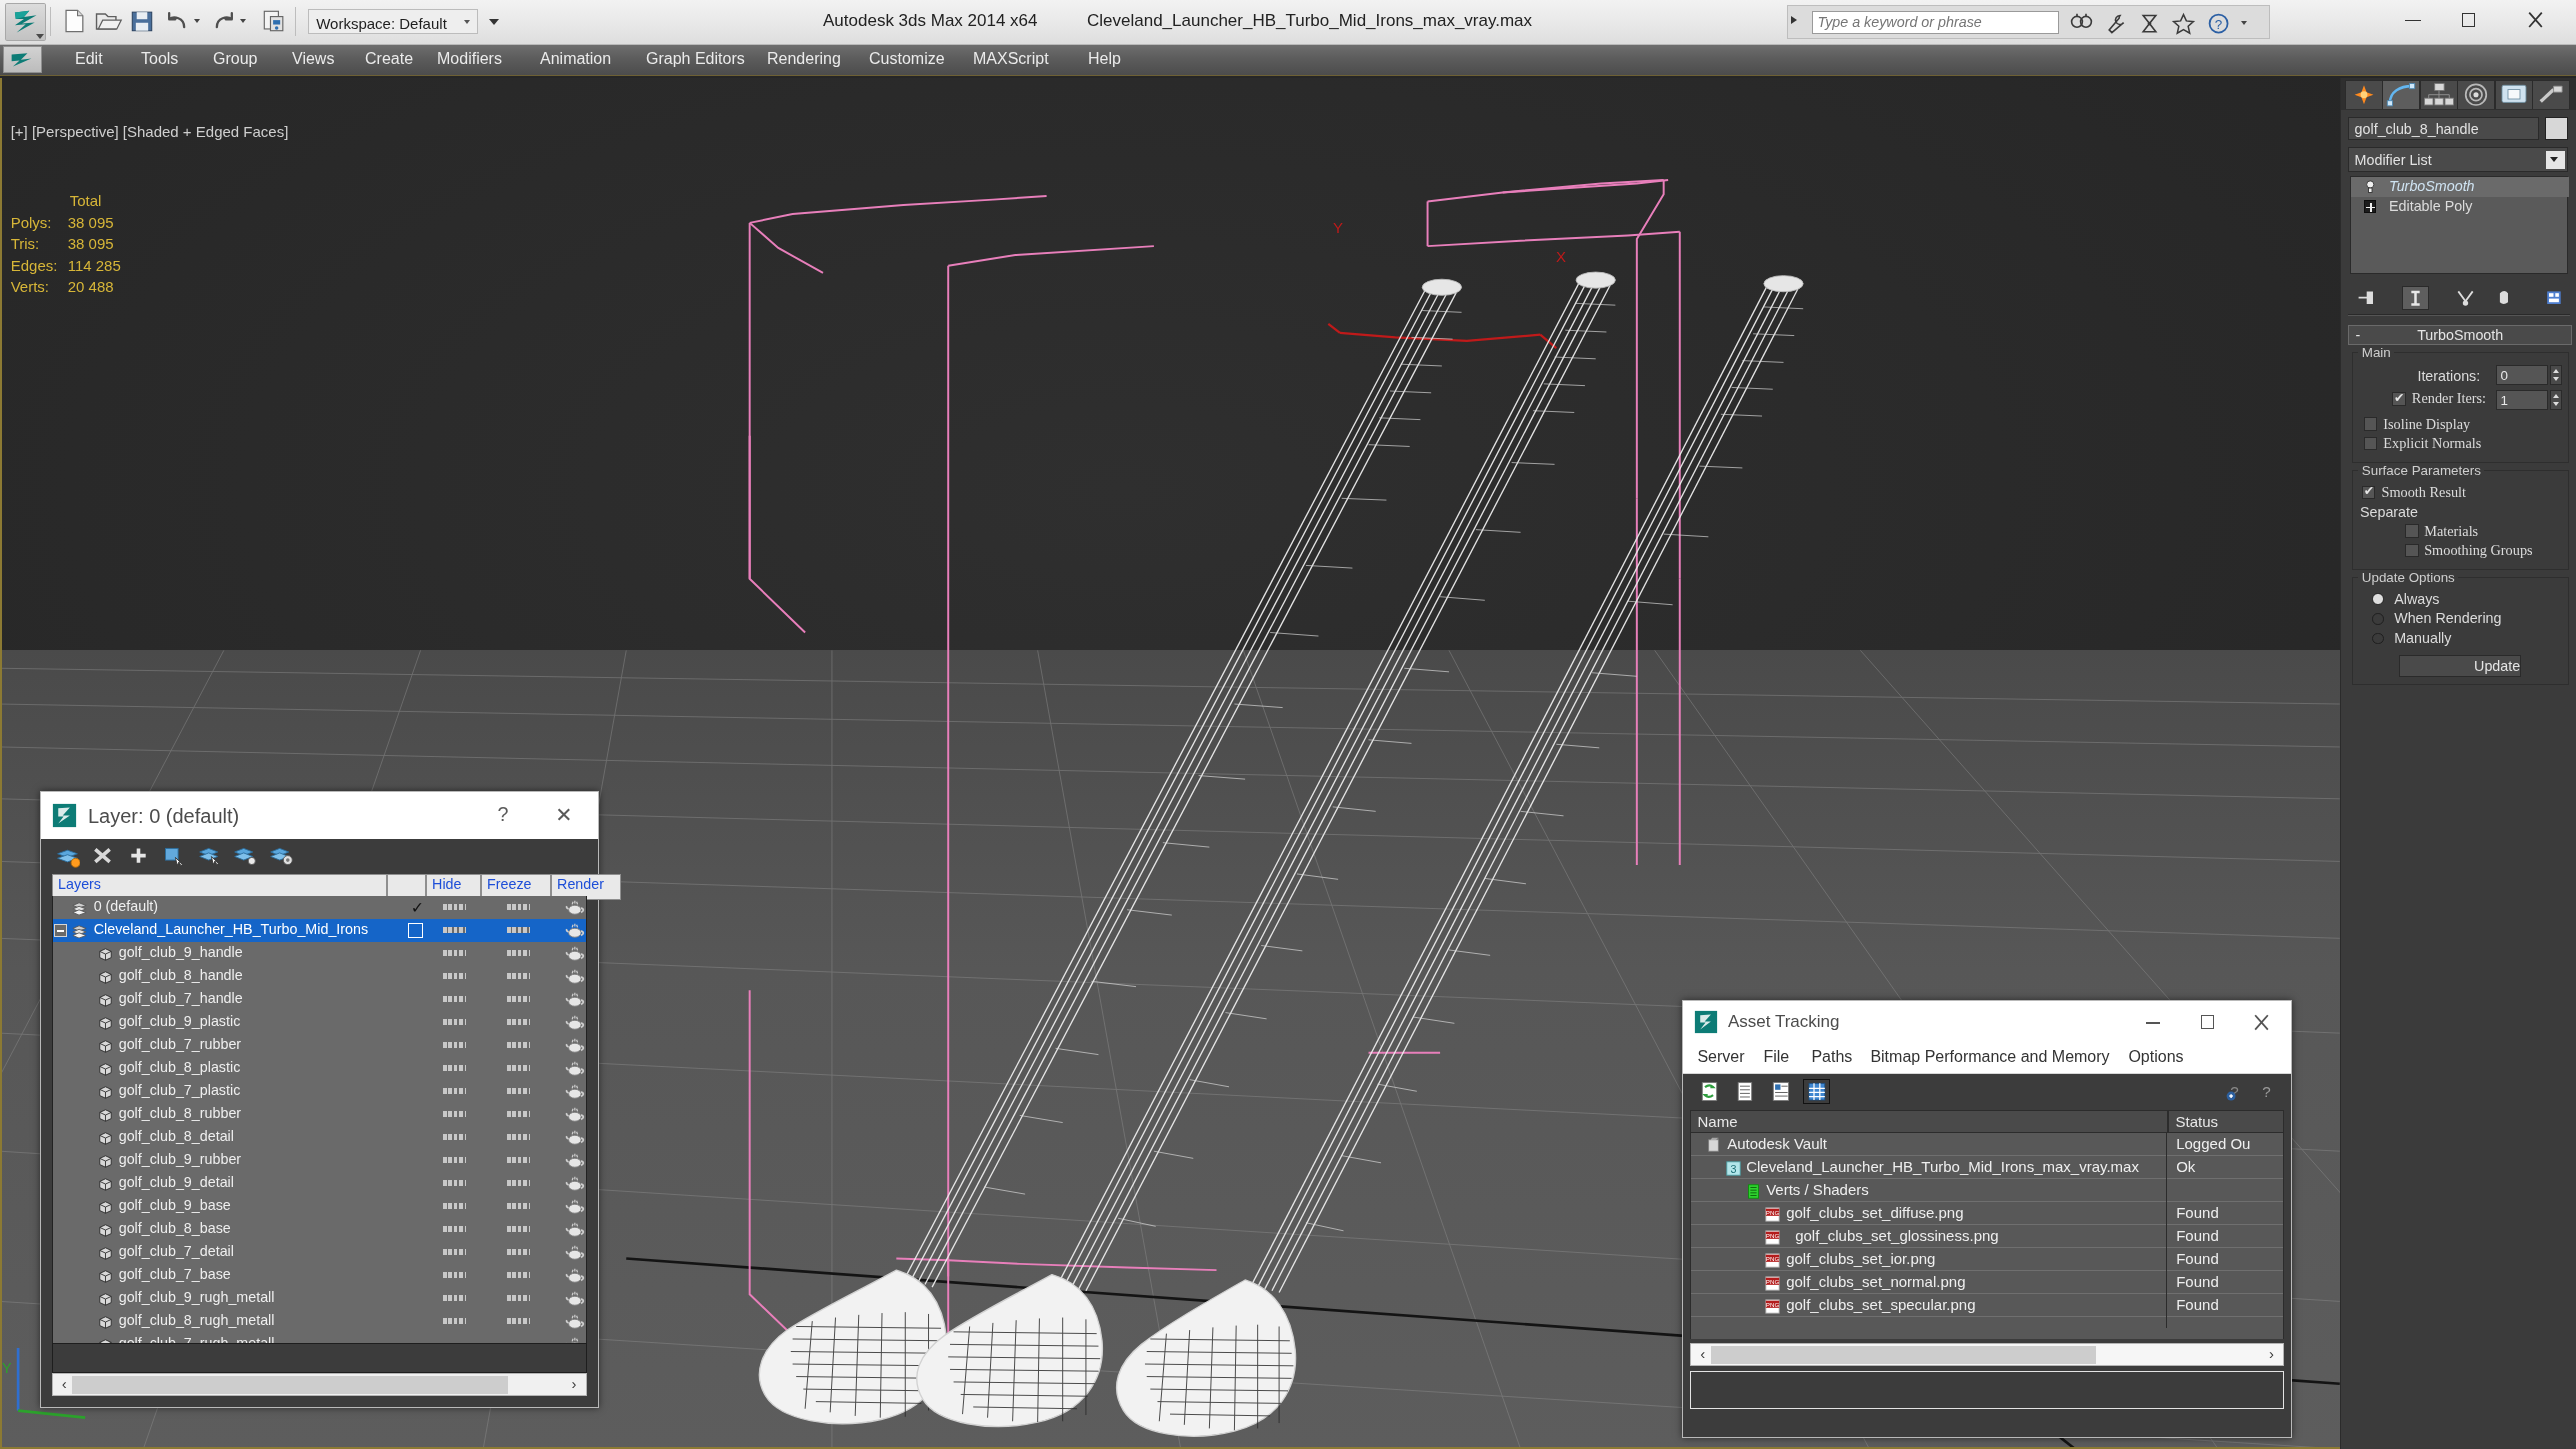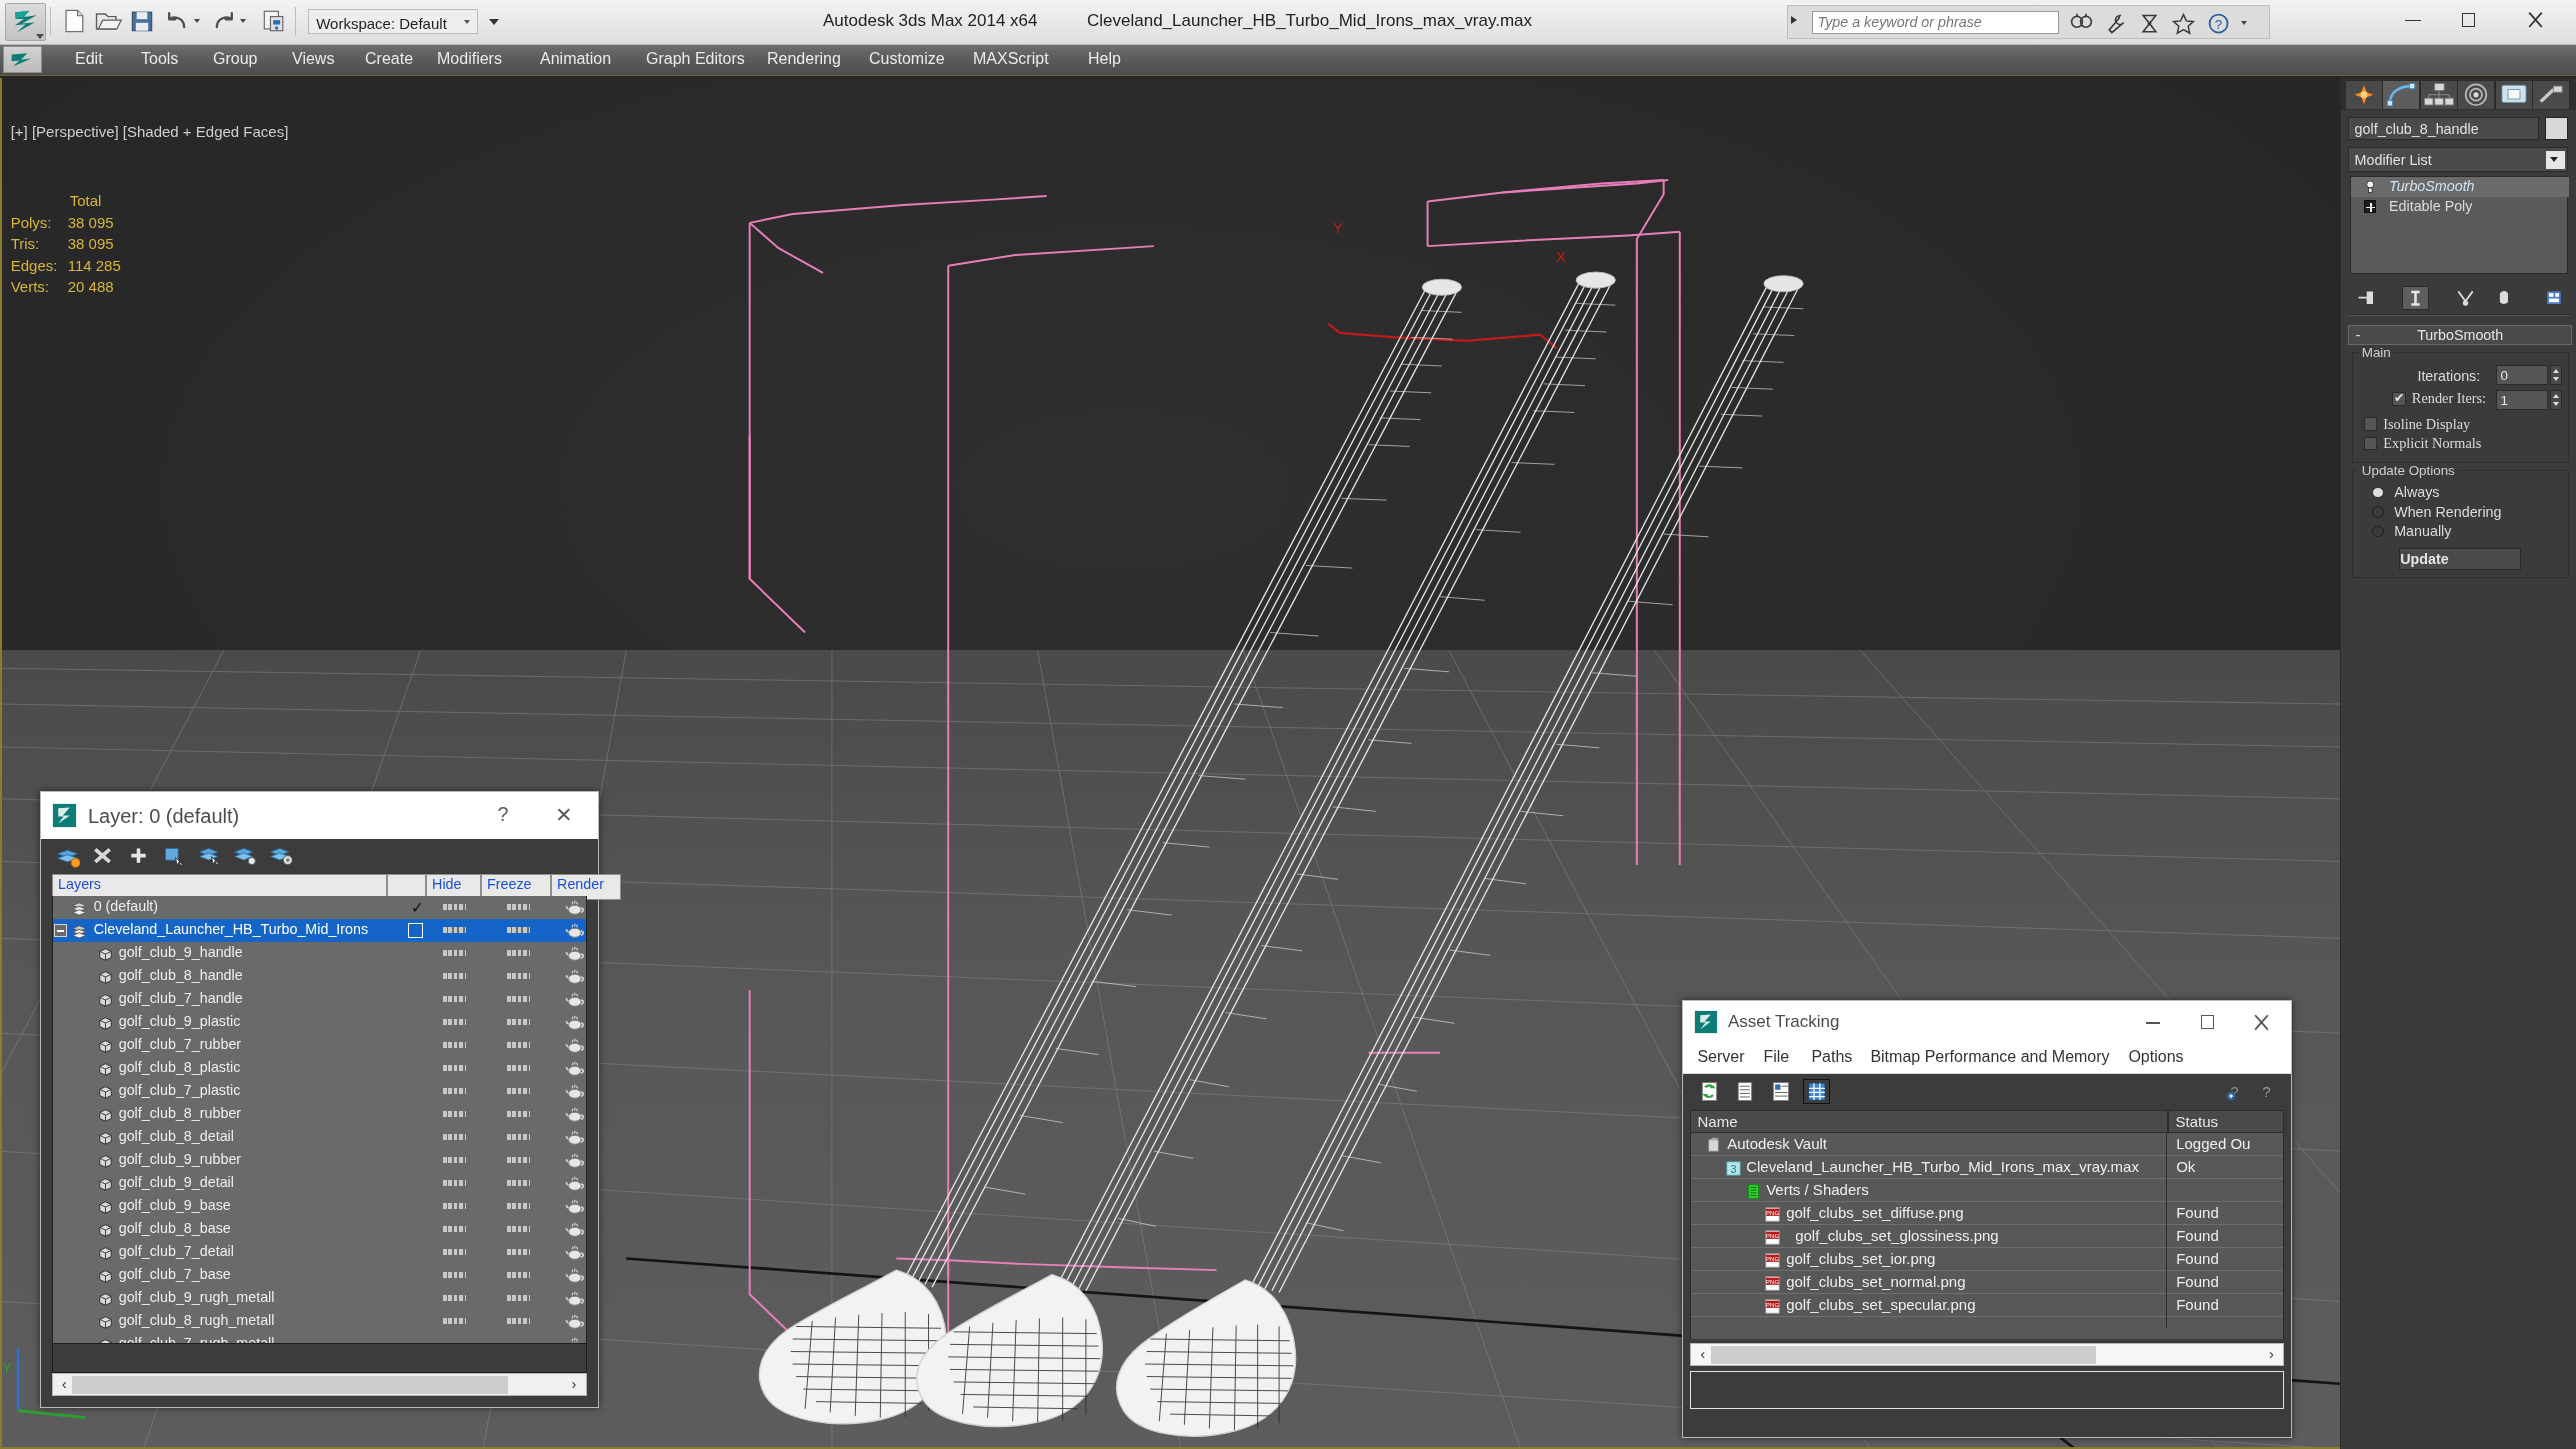--- a/index.html
+++ b/index.html
@@ -124,21 +124,21 @@
   .cb.checked .box:after{ content:"\2714"; position:absolute; left:0.9px; top:-3.6px;
      font-size:12.5px; color:#e8e8e8;}
   .cb .t{ position:absolute; left:19.7px; top:0px; white-space:nowrap;font-family:Liberation Serif, serif;}
   .cb.ind .box{ left:47px; } .cb.ind .t{ left:66px; }
   .rad{ position:relative; height:19.7px; color:#dcdcdc; font-size:14.3px;}
   .rad .dot{ position:absolute; left:14.3px; top:2.7px; width:11.6px;height:11.6px; border-radius:50%;
      background:#3b3b3b; border:1.8px solid #1e1e1e;}
   .rad.on .dot{ background:#dedede; }
   .rad .t{ position:absolute; left:36px; top:0; white-space:nowrap;}
   #updbtn{ position:relative; margin:5.4px auto 0 auto; width:122px; height:21.5px; background:#4a4a4a;
-     border:0.9px solid #2a2a2a; color:#e5e5e5; font-size:14.3px; text-align:left; line-height:20.6px;font-weight:bold;}
+     border:0.9px solid #2a2a2a; color:#e5e5e5; font-size:14.3px; text-align:right; line-height:20.6px;}
   .sublbl{ color:#dcdcdc; font-size:14.3px; padding-left:1.8px; height:19px;}
 
   
   #layerdlg{ position:absolute; left:40px; top:791px; width:559px; height:617px;
      background:#3c3c3c; border:0.9px solid #b9b9b9; box-shadow:0 0 7.2px rgba(0,0,0,.55);}
   #ld-title{ position:absolute; left:0; top:0; width:557px; height:47px; background:#ffffff;}
   #ld-icon{ position:absolute; left:10.7px; top:10.7px; width:25px; height:25px;}
   #ld-titletext{ position:absolute; left:47px; top:12.5px; font-size:20px; color:#4c4c4c;}
   #ld-help{ position:absolute; right:77px; top:10.7px; width:36px; height:27px; color:#5a5a5a;
      font-size:19.7px; text-align:center;}
@@ -683,20 +683,36 @@
       <div class="cb" style="margin-left:5.4px;">
         <span class="box"></span>
         <span class="t">Isoline Display</span>
       </div>
       <div class="cb" style="margin-left:5.4px;">
         <span class="box"></span>
         <span class="t">Explicit Normals</span>
       </div>
     </div>
 
+    <div class="grp">
+      <span class="grplbl">Surface Parameters</span>
+      <div class="cb checked" style="margin-left:3.6px;">
+        <span class="box"></span>
+        <span class="t">Smooth Result</span>
+      </div>
+      <div class="sublbl">Separate</div>
+      <div class="cb ind">
+        <span class="box"></span>
+        <span class="t">Materials</span>
+      </div>
+      <div class="cb ind">
+        <span class="box"></span>
+        <span class="t">Smoothing Groups</span>
+      </div>
+    </div>
 
     <div class="grp">
       <span class="grplbl">Update Options</span>
       <div class="rad on">
         <span class="dot"></span>
         <span class="t">Always</span>
       </div>
       <div class="rad">
         <span class="dot"></span>
         <span class="t">When Rendering</span>

